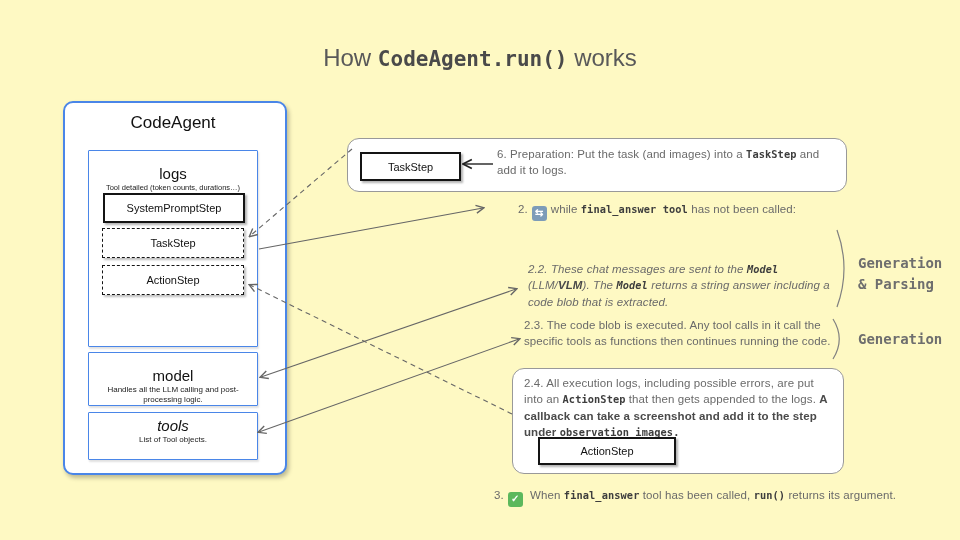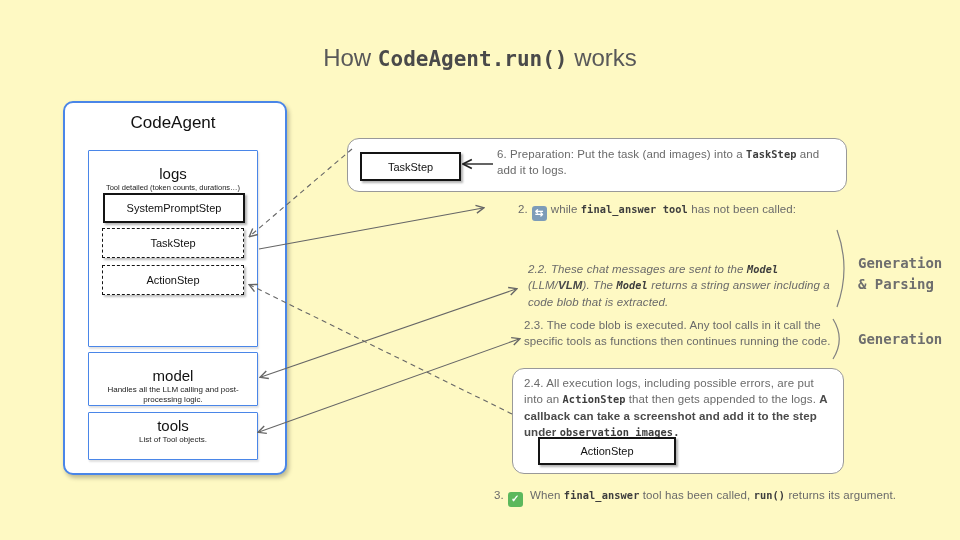--- a/index.html
+++ b/index.html
@@ -63,21 +63,21 @@
   <div class="chip dashed" style="left:102px;top:265px;width:140px;height:28px;">
     <span>ActionStep</span>
   </div>
 
   <div class="bluebox" style="left:88px;top:352px;width:168px;height:52px;">
     <div class="bb-title">model</div>
     <div class="bb-sub" style="font-size:8px;padding:0 16px;">Handles all the LLM calling and post-processing logic.</div>
   </div>
 
   <div class="bluebox" style="left:88px;top:412px;width:168px;height:46px;">
-    <div class="bb-title" style="margin-top:4px;">tools</div>
+    <div class="bb-title" style="margin-top:4px;font-style:italic;">tools</div>
     <div class="bb-sub" style="font-size:8px;">List of Tool objects.</div>
   </div>
 
   <div class="stepbox" style="left:347px;top:138px;width:498px;height:52px;"></div>
   <div class="chip" style="left:360px;top:152px;width:97px;height:25px;">
     <span>TaskStep</span>
   </div>
   <div class="rbody" style="left:497px;top:146px;width:345px;">
     <span>6.  Preparation: Put the task (and images) into a </span><span class="code">TaskStep</span><span> and add it to logs.</span>
   </div>

